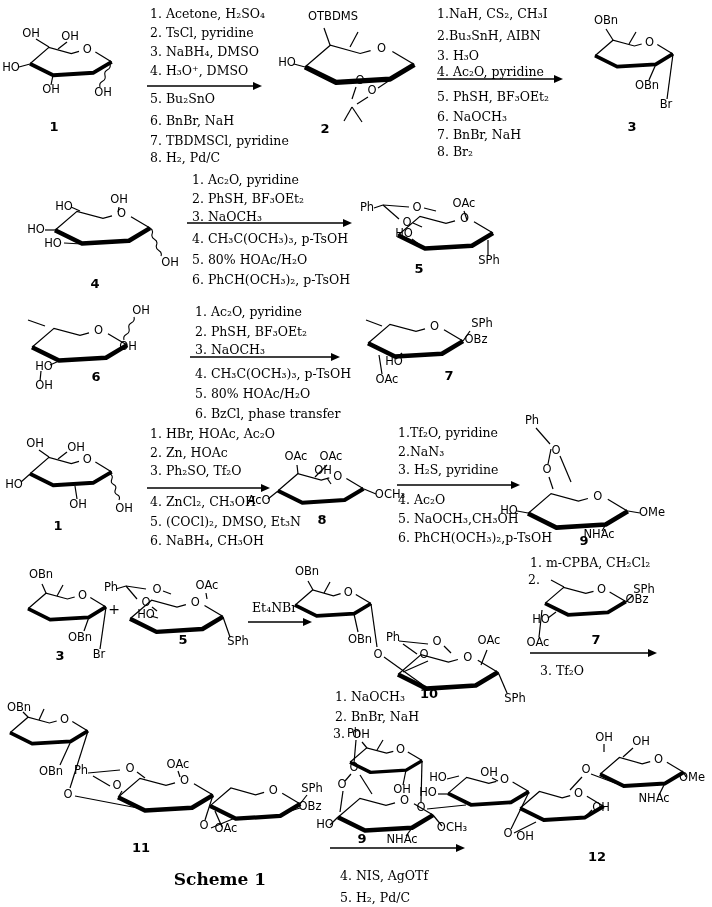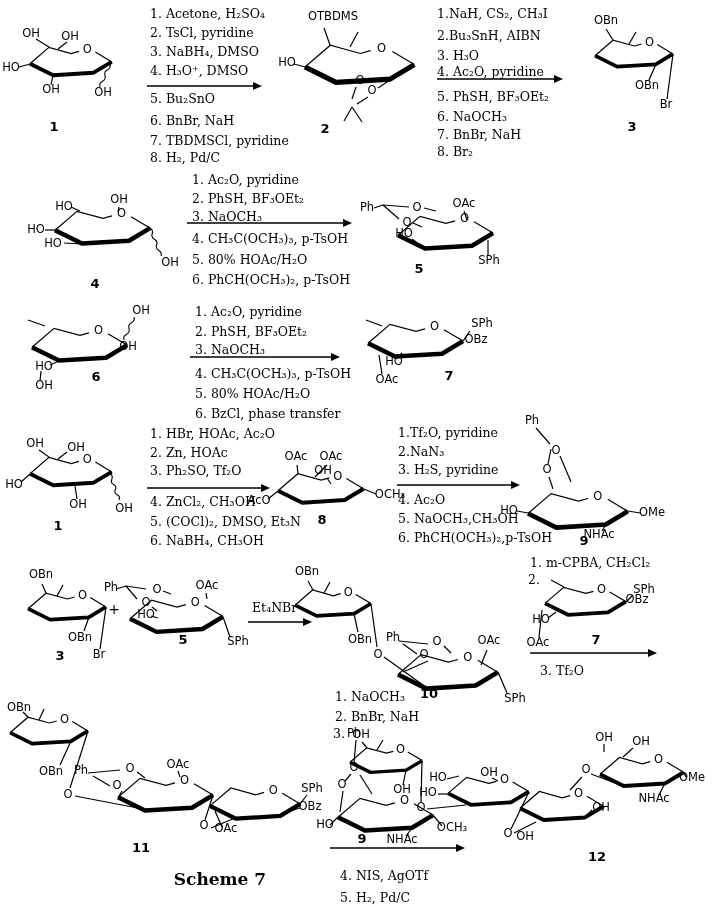--- a/index.html
+++ b/index.html
@@ -415,14 +415,14 @@
       <text x="584" y="545" class="num">9</text>
       <text x="60" y="660" class="num">3</text>
       <text x="183" y="644" class="num">5</text>
       <text x="429" y="698" class="num">10</text>
       <text x="596" y="644" class="num">7</text>
       <text x="141" y="852" class="num">11</text>
       <text x="362" y="843" class="num">9</text>
       <text x="597" y="861" class="num">12</text>
       <text x="114" y="614" class="plus">+</text>
     </svg>
-  <div class="scheme-title">Scheme 7</div>
+  <div class="scheme-title">Scheme 1</div>
 </div>
 
 </body></html>

